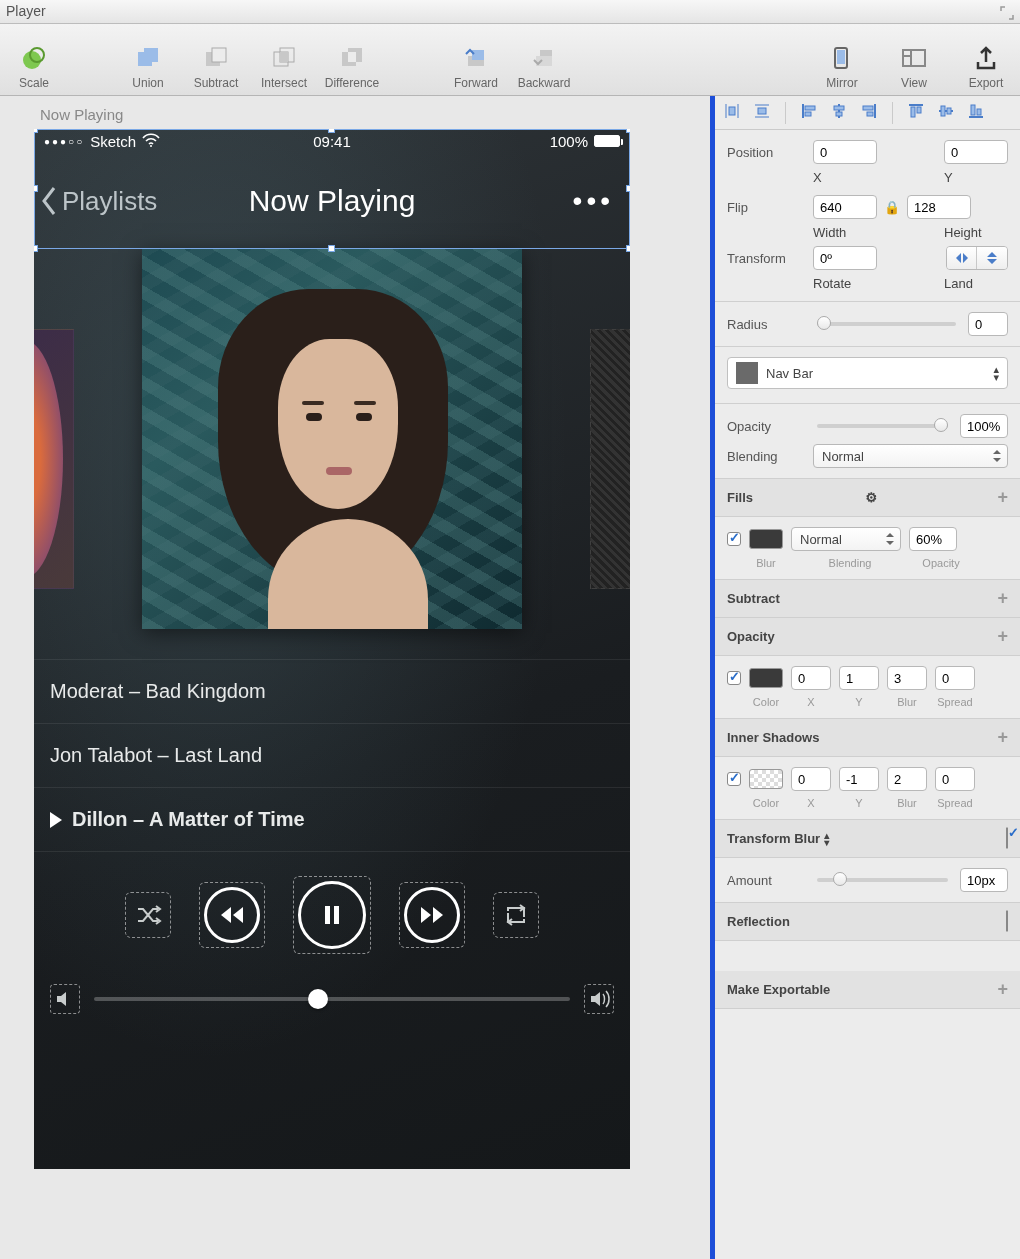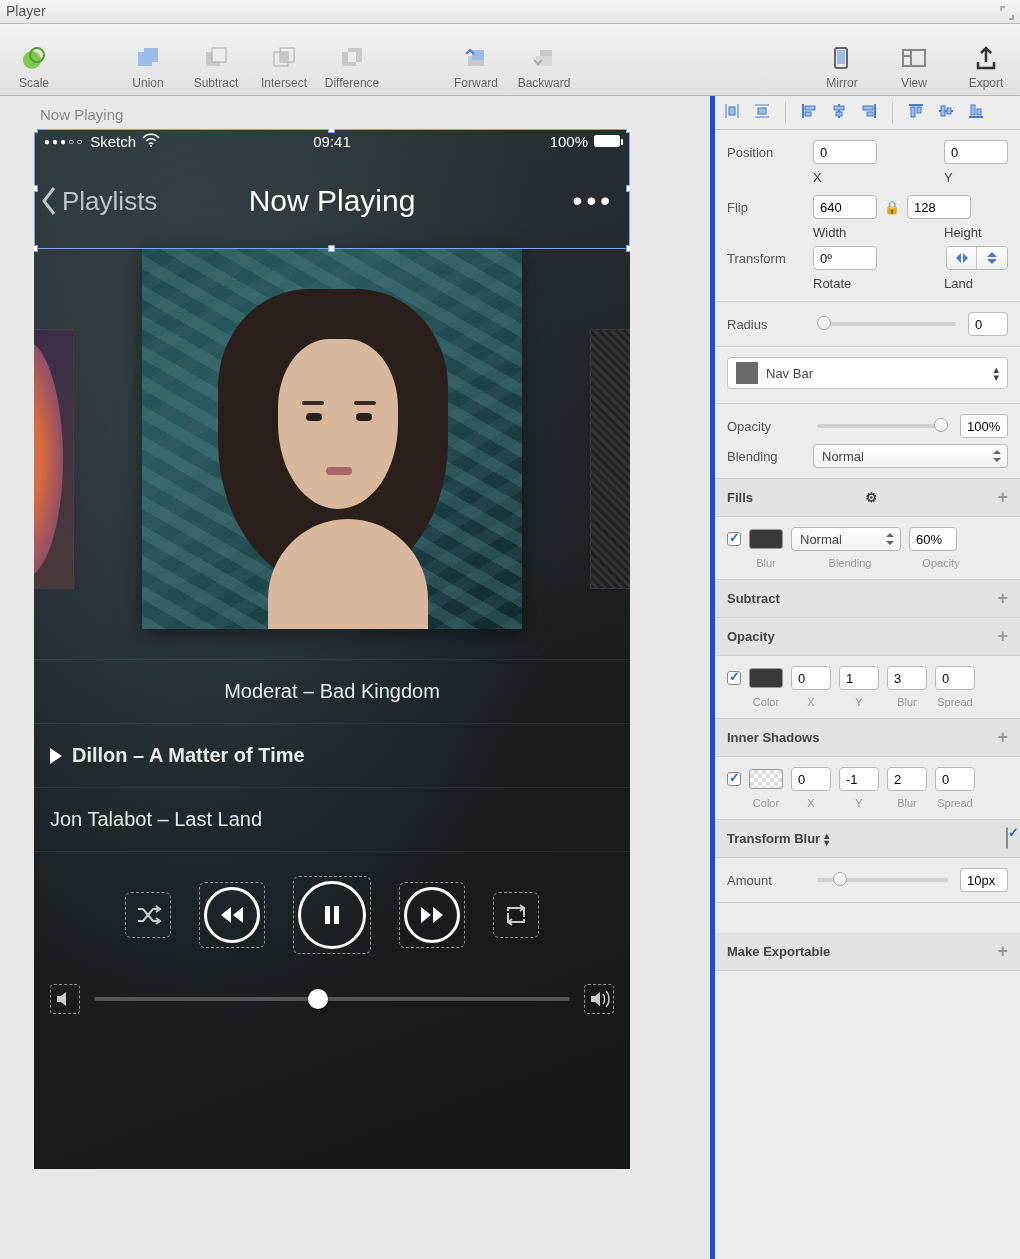--- a/index.html
+++ b/index.html
@@ -65,21 +65,21 @@
 .face .brow.l{left:94px} .face .brow.r{left:146px}
 .face .lips { position:absolute; left:118px; top:178px; width:26px; height:8px; background:#a66; border-radius:6px; }
 .face .shoulder { position:absolute; left:60px; top:230px; width:160px; height:120px; background:#d9b79c; border-radius:80px 80px 0 0; }
 .cover-side { position:absolute; top:80px; width:100px; height:260px; background:#1a2024; border:1px solid rgba(255,255,255,.06); }
 .cover-side.left { left:-60px; background: linear-gradient(140deg,#3a2a4a,#4a3a3a); }
 .cover-side.left::before{content:"";position:absolute;inset:10px;border-radius:50%;background:radial-gradient(#da6b3d 30%,#5b3a8a);}
 .cover-side.right { right:-60px; background: repeating-linear-gradient(45deg,#222 0 3px,#333 3px 6px); }
 
 .tracks { position:relative; z-index:2; margin-top:30px; }
 .track { padding:20px 16px; border-bottom:1px solid rgba(255,255,255,.08); font-size:20px; color:#e8eaea; display:flex; align-items:center; gap:10px; }
-.track:first-child { border-top:1px solid rgba(255,255,255,.08);justify-content:center; }
+.track:first-child { border-top:1px solid rgba(255,255,255,.08); }
 .track.playing { font-weight:600; }
 .track .playicon { width:0;height:0;border-left:12px solid #fff;border-top:8px solid transparent;border-bottom:8px solid transparent; }
 
 .progress { position:relative; z-index:2; margin:28px 16px 0; display:flex; align-items:center; gap:14px; font-size:15px; color:#ddd; }
 .pbar { flex:1; height:5px; background:rgba(255,255,255,.2); border-radius:3px; position:relative; }
 .pbar i { display:block; height:100%; width:78%; background:#fff; border-radius:3px; }
 
 .controls { position:relative; z-index:2; margin-top:24px; display:flex; align-items:center; justify-content:center; gap:28px; }
 .cbtn { width:56px; height:56px; border:3px solid #fff; border-radius:50%; display:flex; align-items:center; justify-content:center; cursor:pointer; }
 .cbtn.big { width:68px; height:68px; }
@@ -307,26 +307,26 @@
               <div class="lips"></div>
             </div>
         </div>
         <div class="cover-side right"></div>
       </div>
 
       <div class="tracks">
         <div class="track">
             <span>Moderat – Bad Kingdom</span>
           </div>
+        <div class="track">
+            <span>Jon Talabot – Last Land</span>
+          </div>
         <div class="track playing">
             <span class="playicon"></span>
             <span>Dillon – A Matter of Time</span>
-          </div>
-        <div class="track">
-            <span>Jon Talabot – Last Land</span>
           </div>
       </div>
 
 
       <div class="controls">
         <div class="dashed-wrap">
             <div class="sidebtn">
               <svg viewBox="0 0 28 28">
                 <path d="M4 8h5l10 12h5M4 20h5l10-12h5M22 5l4 3-4 3M22 17l4 3-4 3"></path>
               </svg>
@@ -592,20 +592,24 @@
     <div class="section">
       <div class="row">
         <span class="lbl">Amount</span>
         <div class="slider">
             <i style="left:12%"></i>
           </div>
         <input class="inp sm" value="10px" style="">
       </div>
     </div>
 
+    <div class="section hdr">
+      <span>Reflection</span>
+      <span class="plus" style="margin-left:auto"><span class="chk"></span></span>
+    </div>
 
     <div style="height:30px"></div>
 
     <div class="section hdr">
       <span>Make Exportable</span>
       <span class="plus">+</span>
     </div>
   </div>
 </div>
 

